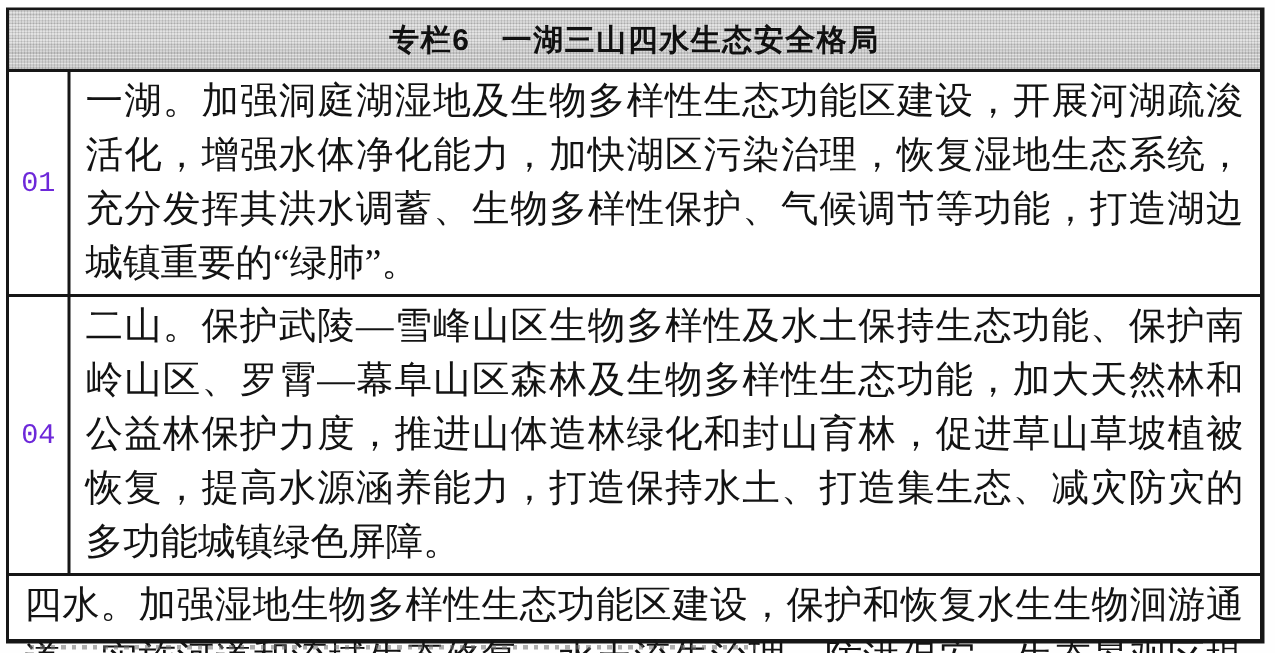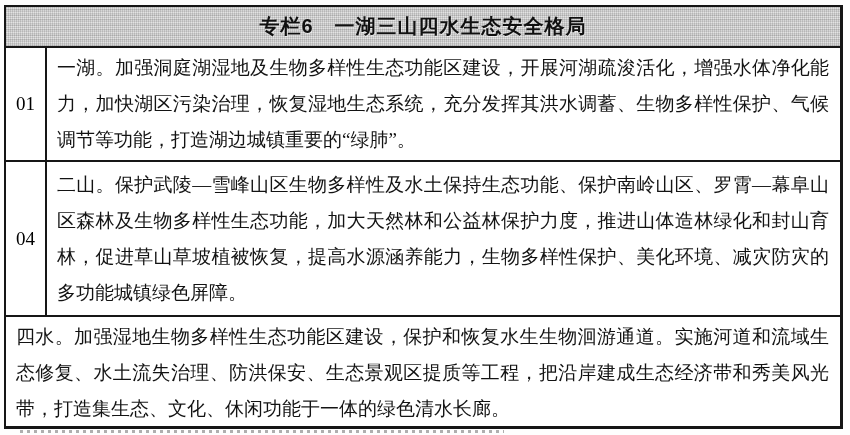--- a/index.html
+++ b/index.html
@@ -76,34 +76,34 @@
   .row-3 { flex: 1 1 auto; }
 
   .num-cell {
     box-sizing: border-box;
     flex: 0 0 41px;
     border-right: 2px solid #161616;
     display: flex;
     align-items: center;
     justify-content: center;
     font-size: 19px;
-    color: #000000;
-    font-family: Liberation Serif, serif;
+    color: #6d28d9;
+    font-family: Liberation Mono, monospace;
   }
 
   .text-cell {
     box-sizing: border-box;
     flex: 1 1 auto;
     display: flex;
     align-items: center;
     padding: 2px 11px 2px 10px;
   }
 
   .text-cell .para {
-    font-size: 19px;
+    font-size: 25px;
     line-height: 36px;
     color: #131313;
     text-align: justify;
     text-justify: inter-character;
     width: 100%;
   }
 </style>
 </head>
 <body>
 
@@ -116,21 +116,21 @@
   <div class="row row-1 bordered">
     <div class="num-cell">01</div>
     <div class="text-cell">
       <div class="para">一湖。加强洞庭湖湿地及生物多样性生态功能区建设，开展河湖疏浚活化，增强水体净化能力，加快湖区污染治理，恢复湿地生态系统，充分发挥其洪水调蓄、生物多样性保护、气候调节等功能，打造湖边城镇重要的“绿肺”。</div>
     </div>
   </div>
 
   <div class="row row-2 bordered">
     <div class="num-cell">04</div>
     <div class="text-cell">
-      <div class="para">二山。保护武陵—雪峰山区生物多样性及水土保持生态功能、保护南岭山区、罗霄—幕阜山区森林及生物多样性生态功能，加大天然林和公益林保护力度，推进山体造林绿化和封山育林，促进草山草坡植被恢复，提高水源涵养能力，生物多样性保护、美化环境、减灾防灾的多功能城镇绿色屏障。</div>
+      <div class="para">二山。保护武陵—雪峰山区生物多样性及水土保持生态功能、保护南岭山区、罗霄—幕阜山区森林及生物多样性生态功能，加大天然林和公益林保护力度，推进山体造林绿化和封山育林，促进草山草坡植被恢复，提高水源涵养能力，打造保持水土、打造集生态、减灾防灾的多功能城镇绿色屏障。</div>
     </div>
   </div>
 
   <div class="row row-3">
     <div class="text-cell">
       <div class="para">四水。加强湿地生物多样性生态功能区建设，保护和恢复水生生物洄游通道。实施河道和流域生态修复、水土流失治理、防洪保安、生态景观区提质等工程，把沿岸建成生态经济带和秀美风光带，打造集生态、文化、休闲功能于一体的绿色清水长廊。</div>
     </div>
   </div>
 
 </div>

